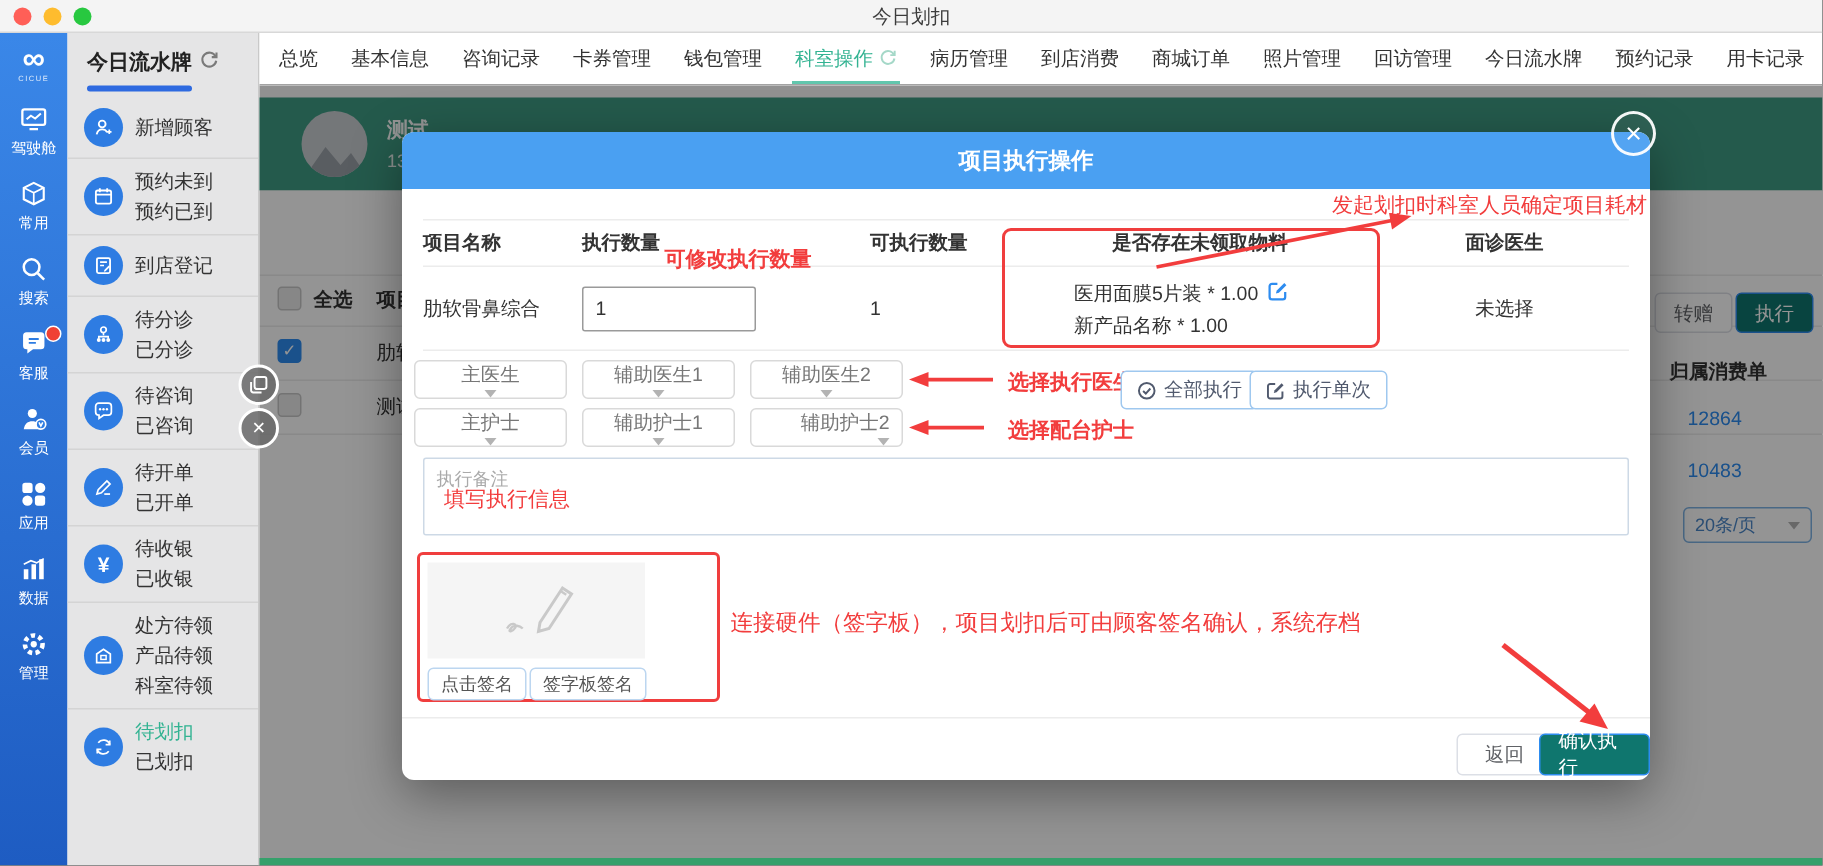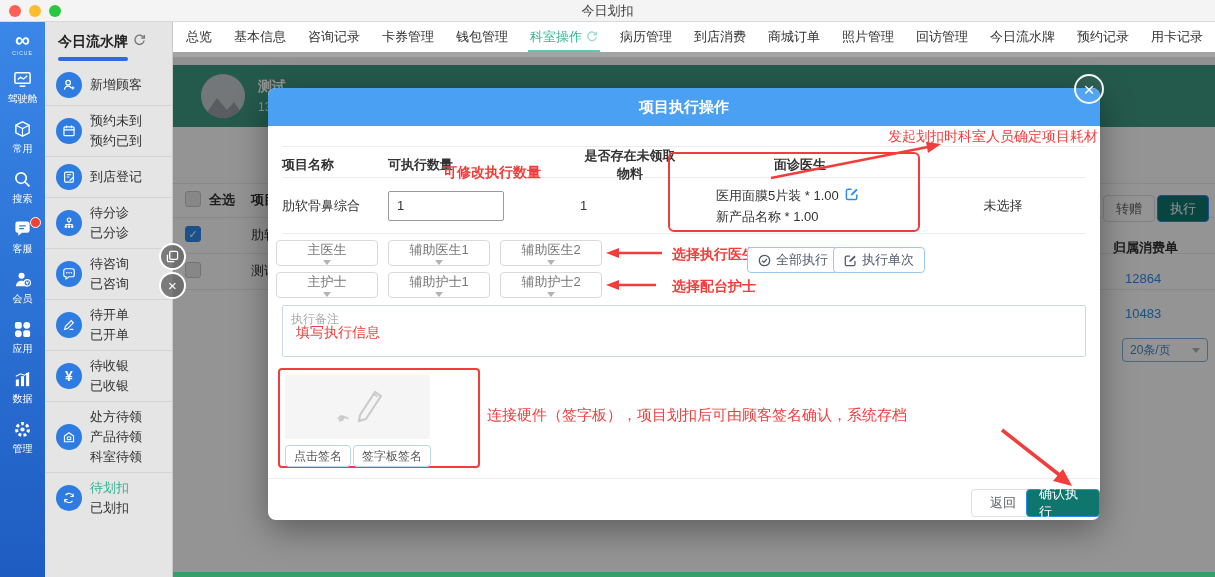--- a/index.html
+++ b/index.html
@@ -29,21 +29,21 @@
   .flowbar{position:absolute;left:45px;top:22px;width:128px;height:555px;background:#e5e5e6;border-right:1px solid #c9c9c9;}
   .flow-header{display:flex;align-items:center;gap:5px;padding:11px 0 0 13px;font-size:14px;font-weight:bold;color:#222;}
   .flow-underline{margin:6px 0 4px 13px;width:70px;height:4px;background:#2e6ae0;border-radius:2px;}
   .flow-group{display:flex;align-items:center;gap:8px;padding:7px 0 7px 11px;border-top:1px solid #d4d4d4;}
   .flow-group.first{border-top:none;}
   .cicon{width:26px;height:26px;border-radius:50%;background:#2e7ce2;display:flex;align-items:center;justify-content:center;flex:none;color:#fff;font-weight:bold;}
   .flow-labels{display:flex;flex-direction:column;gap:4px;font-size:13px;color:#333;line-height:16px;}
   .flow-labels .active{color:#33b392;}
 
   
-  .tabbar{position:absolute;left:173px;top:22px;width:1042px;height:35px;background:#fff;border-bottom:5px solid #a3a3a3;display:flex;align-items:stretch;padding-left:2px;}
+  .tabbar{position:absolute;left:173px;top:22px;width:1042px;height:35px;background:#fff;border-bottom:1px solid #a3a3a3;display:flex;align-items:stretch;padding-left:2px;}
   .tab{display:flex;align-items:center;gap:4px;padding:0 11px;font-size:13px;color:#333;position:relative;cursor:default;white-space:nowrap;}
   .tab.active{color:#33b392;}
   .tab.active::after{content:'';position:absolute;left:9px;right:9px;bottom:0;height:2px;background:#62c6ad;}
   .tab-caret{margin-left:auto;align-self:center;padding:0 14px;}
 
   
   .content{position:absolute;left:173px;top:57px;width:1042px;height:520px;background:#f2f2f2;}
   .gapstrip{position:absolute;left:0;top:0;width:100%;height:8px;background:#fafafa;}
   .patient{position:absolute;left:0;top:8px;width:100%;height:62px;background:#3f9c84;display:flex;align-items:center;padding-left:28px;gap:13px;color:#fff;}
   .avatar{width:44px;height:44px;border-radius:50%;background:#c9cdd1;display:flex;align-items:flex-end;justify-content:center;overflow:hidden;}
@@ -422,20 +422,21 @@
   </div>
 
   <div class="modal">
     <div class="modal-header">
       <span>项目执行操作</span>
     </div>
     <span class="modal-close"></span>
 
     <div class="xhead">
       <span>项目名称</span>
+      <span>执行数量</span>
       <span>可执行数量</span>
       <span class="ctr">是否存在未领取物料</span>
       <span class="ctr">面诊医生</span>
     </div>
     <div class="xrow">
       <span>肋软骨鼻综合</span>
       <span><input class="qty-input" value="1" style=""></span>
       <span>1</span>
       <span class="mat-lines ctr" style="padding-left:36px;text-align:left">
         <span class="mat-line">
@@ -480,21 +481,21 @@
     <span class="red" style="left:404px;top:158px;font-size:14px;font-weight:bold;">选择执行医生</span>
 
     <div class="sel" style="left:8px;top:184px;">
         <span>主护士</span>
         <span class="car"></span>
       </div>
     <div class="sel" style="left:120px;top:184px;">
         <span>辅助护士1</span>
         <span class="car"></span>
       </div>
-    <div class="sel" style="left:232px;top:184px;">
+    <div class="sel" style="left:232px;top:184px;align-items:flex-end;">
         <span>辅助护士2</span>
         <span class="car"></span>
       </div>
     <svg class="ann-svg" style="left:336px;top:190px;" width="56" height="14">
       <line x1="52" y1="7" x2="12" y2="7" stroke="#f23d3d" stroke-width="2.5"></line>
       <polygon points="2,7 15,2 15,12" fill="#f23d3d"></polygon>
     </svg>
     <span class="red" style="left:404px;top:190px;font-size:14px;font-weight:bold;">选择配台护士</span>
 
     <span class="obtn" style="left:479px;top:159px;">

